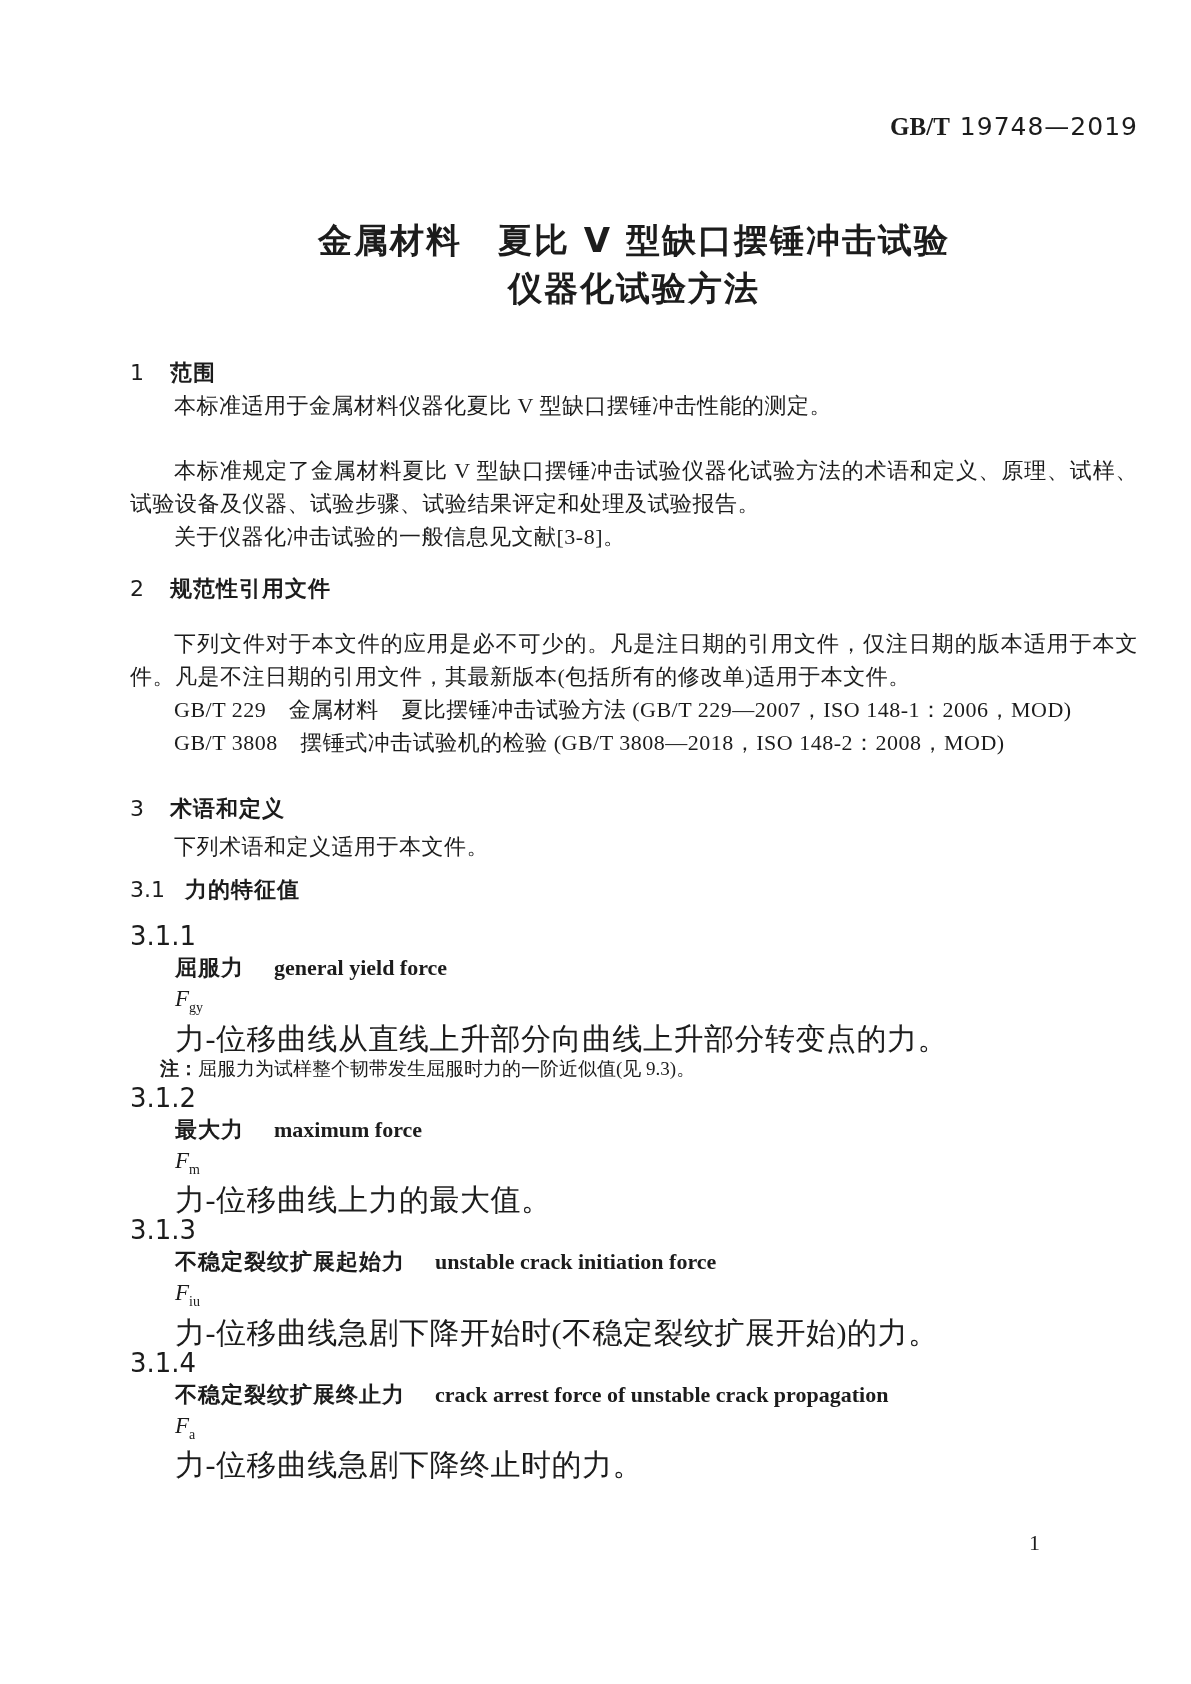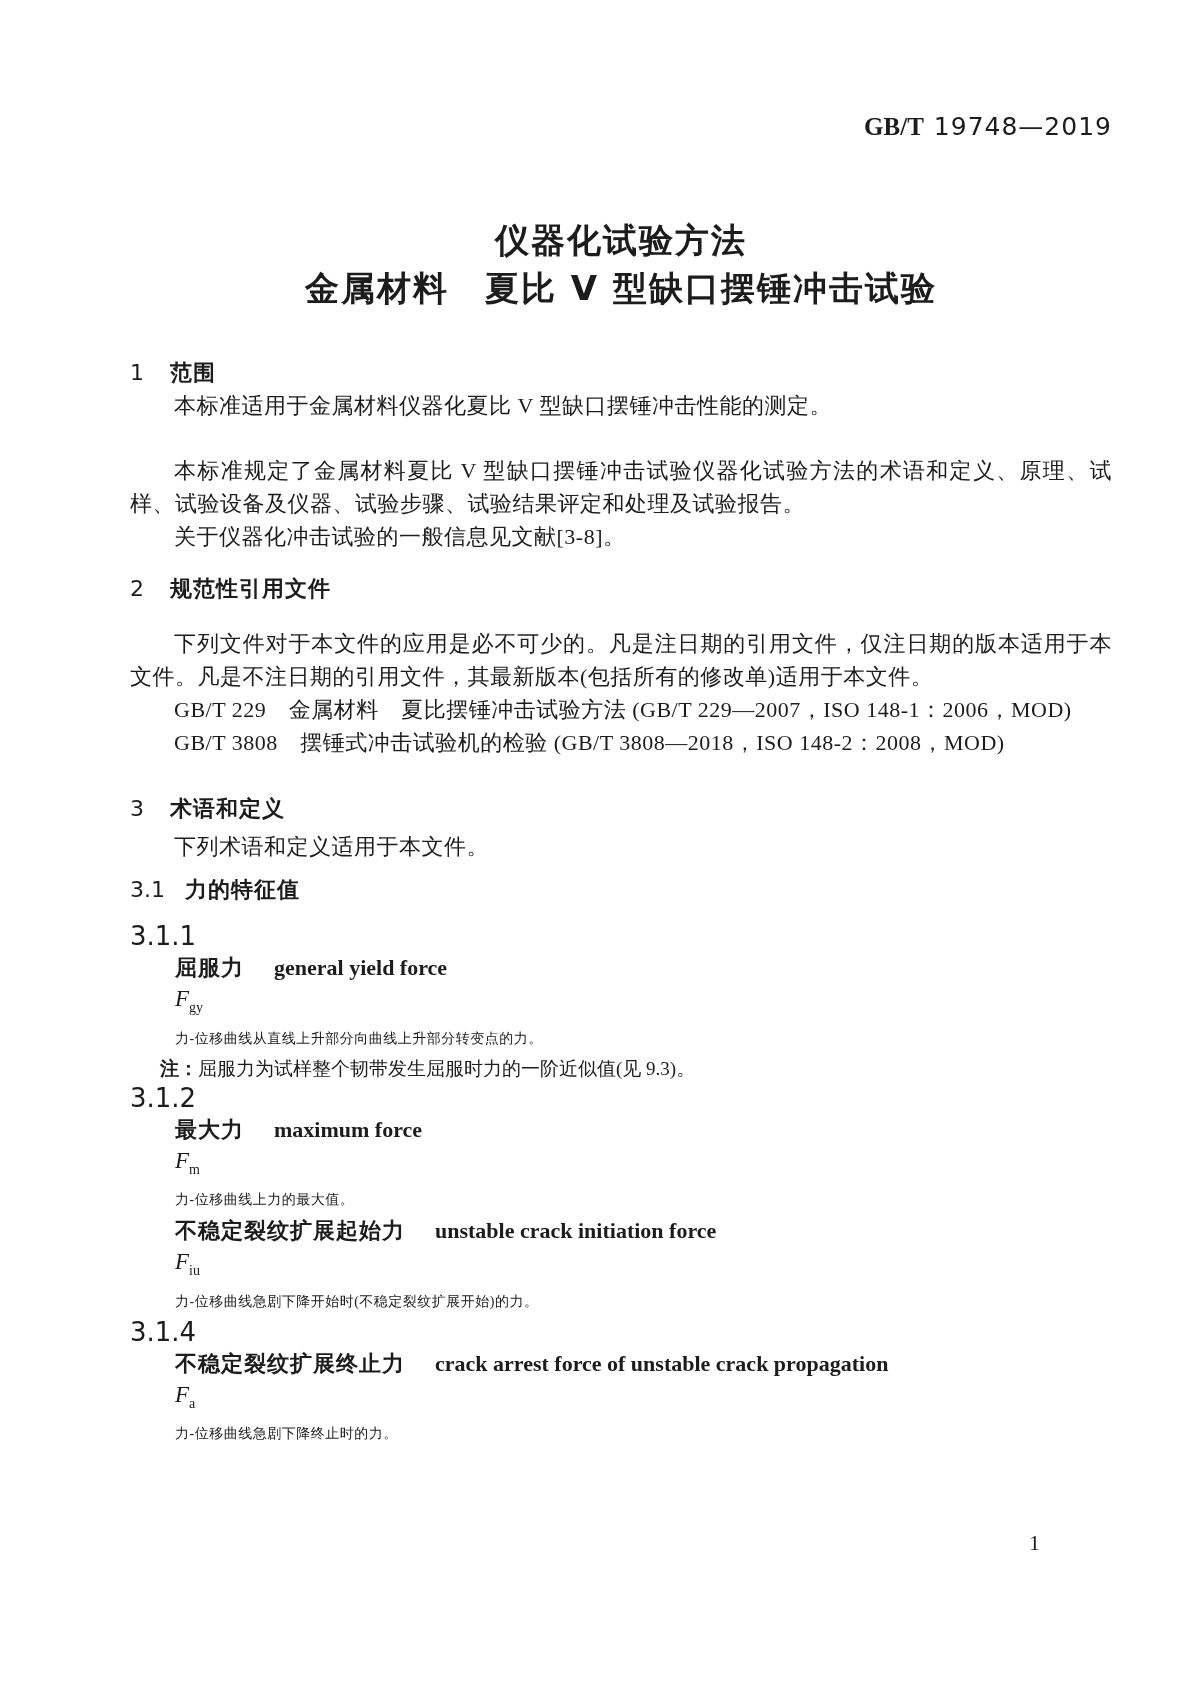--- a/index.html
+++ b/index.html
@@ -1,21 +1,21 @@
 <!DOCTYPE html>
 <html><head>
 <meta charset="utf-8">
 <style>
   html,body { margin:0; padding:0; background:#ffffff; }
   .page {
     position:relative;
     width:1191px; height:1684px;
     background:#ffffff;
     box-sizing:border-box;
-    padding:112px 79px 0 130px;
+    padding:112px 53px 0 130px;
     font-family:"Liberation Serif","DejaVu Serif",serif;
     color:#1c1c1c;
     overflow:hidden;
   }
   .doc-header { text-align:right; line-height:30px; font-size:25px; }
   .code-prefix { font-family:"Liberation Serif","DejaVu Serif",serif; font-weight:bold; }
   .code-num { font-family:"DejaVu Sans","Liberation Sans",sans-serif; font-weight:normal; letter-spacing:1px; margin-left:10px; }
 
   .doc-title {
     margin-top:74px; text-align:center;
@@ -50,38 +50,38 @@
   .term-num {
     font-family:"DejaVu Sans","Liberation Sans",sans-serif;
     font-size:26px; line-height:31px; font-weight:normal;
   }
   .term-names { padding-left:45px; line-height:31px; font-size:22px; font-weight:bold; }
   .term-zh { font-family:"DejaVu Sans","Liberation Sans",sans-serif; letter-spacing:1px; }
   .term-en { font-family:"Liberation Serif","DejaVu Serif",serif; margin-left:30px; }
   .term-symbol { padding-left:45px; line-height:31px; font-size:23px; }
   .sym-f { font-style:italic; }
   .sym-sub { font-size:14px; font-style:normal; }
-  .term-def { padding-left:45px; line-height:31px; font-size:14px; letter-spacing:0.5px; }
+  .term-def { padding-left:45px; line-height:31px; font-size:30px; letter-spacing:0.5px; }
   .term-note { padding-left:30px; line-height:28px; font-size:19px; }
   .note-label { font-family:"DejaVu Sans","Liberation Sans",sans-serif; font-weight:bold; }
 
   .page-num { position:absolute; top:1530px; right:151px; font-size:22px; }
 </style>
 </head>
 <body>
 
 <div class="page">
 
   <div class="doc-header">
     <span class="code-prefix">GB/T</span><span class="code-num">19748—2019</span>
   </div>
 
   <div class="doc-title">
+    <div>金属材料　夏比 V 型缺口摆锤冲击试验</div>
     <div>仪器化试验方法</div>
-    <div>金属材料　夏比 V 型缺口摆锤冲击试验</div>
   </div>
 
   <div class="sec-heading mt-s1">
     <span class="sec-num">1</span><span class="sec-title">范围</span>
   </div>
   <div class="body-para">本标准适用于金属材料仪器化夏比 V 型缺口摆锤冲击性能的测定。</div>
   <div class="body-para mt-body1">本标准规定了金属材料夏比 V 型缺口摆锤冲击试验仪器化试验方法的术语和定义、原理、试样、试验设备及仪器、试验步骤、试验结果评定和处理及试验报告。</div>
   <div class="body-para">关于仪器化冲击试验的一般信息见文献[3-8]。</div>
 
   <div class="sec-heading mt-s2">
@@ -121,20 +121,21 @@
       <div class="term-names">
         <span class="term-zh">最大力</span><span class="term-en">maximum force</span>
       </div>
       <div class="term-symbol">
         <span class="sym-f">F</span><sub class="sym-sub">m</sub>
       </div>
       <div class="term-def">力-位移曲线上力的最大值。</div>
     </div>
 
     <div class="term">
+      <div class="term-num">3.1.3</div>
       <div class="term-names">
         <span class="term-zh">不稳定裂纹扩展起始力</span><span class="term-en">unstable crack initiation force</span>
       </div>
       <div class="term-symbol">
         <span class="sym-f">F</span><sub class="sym-sub">iu</sub>
       </div>
       <div class="term-def">力-位移曲线急剧下降开始时(不稳定裂纹扩展开始)的力。</div>
     </div>
 
     <div class="term">

